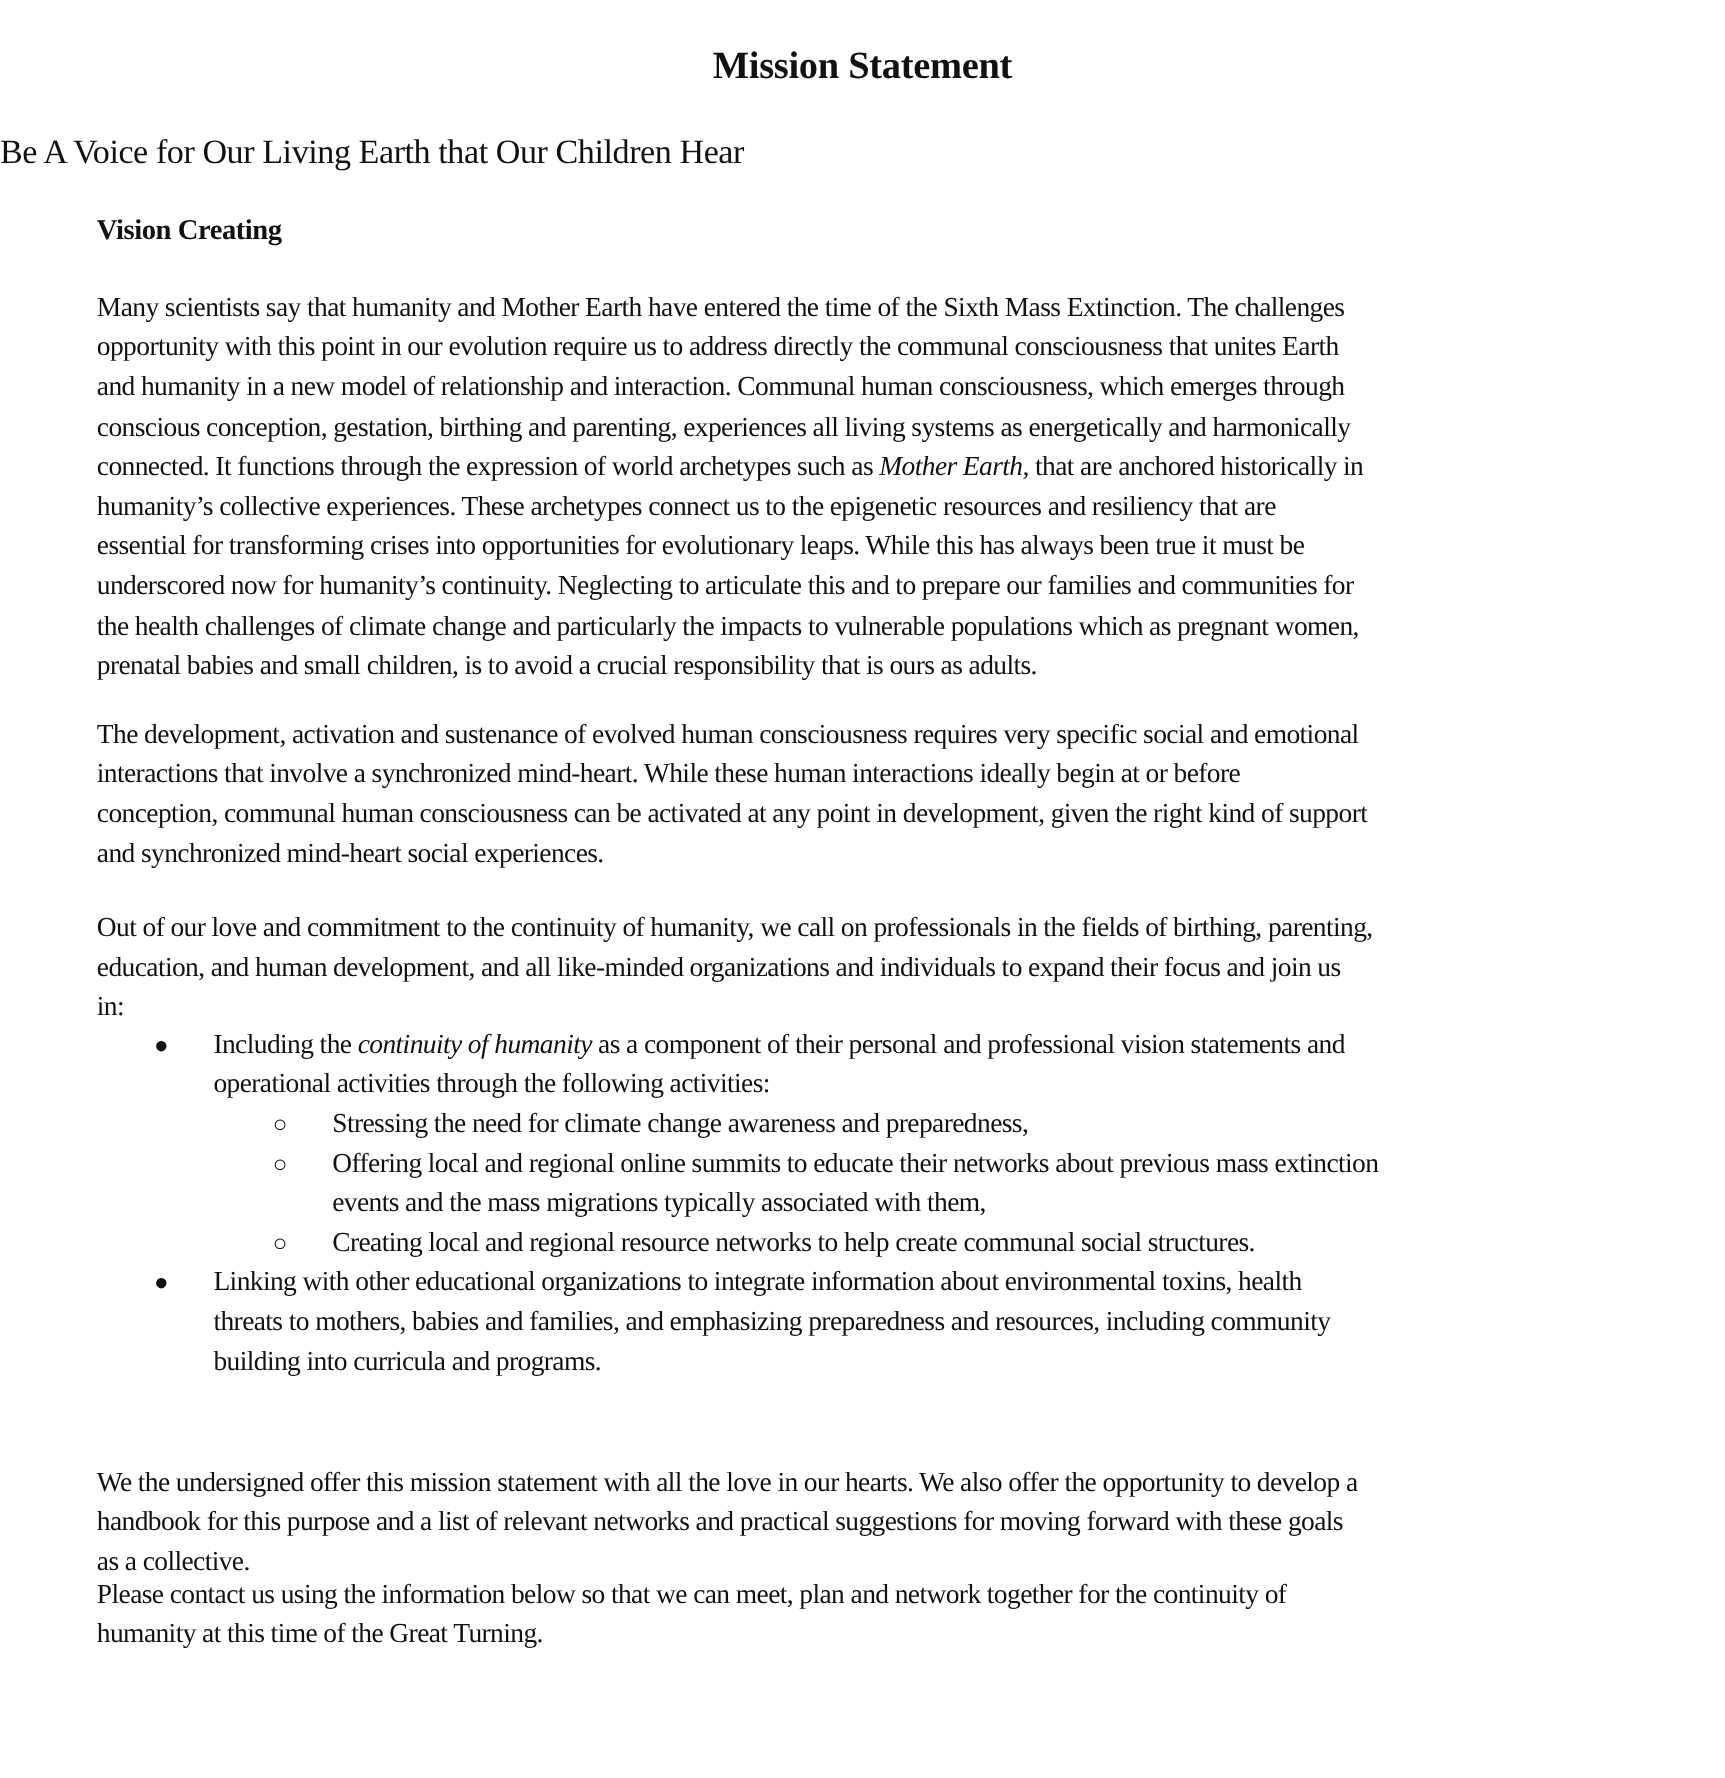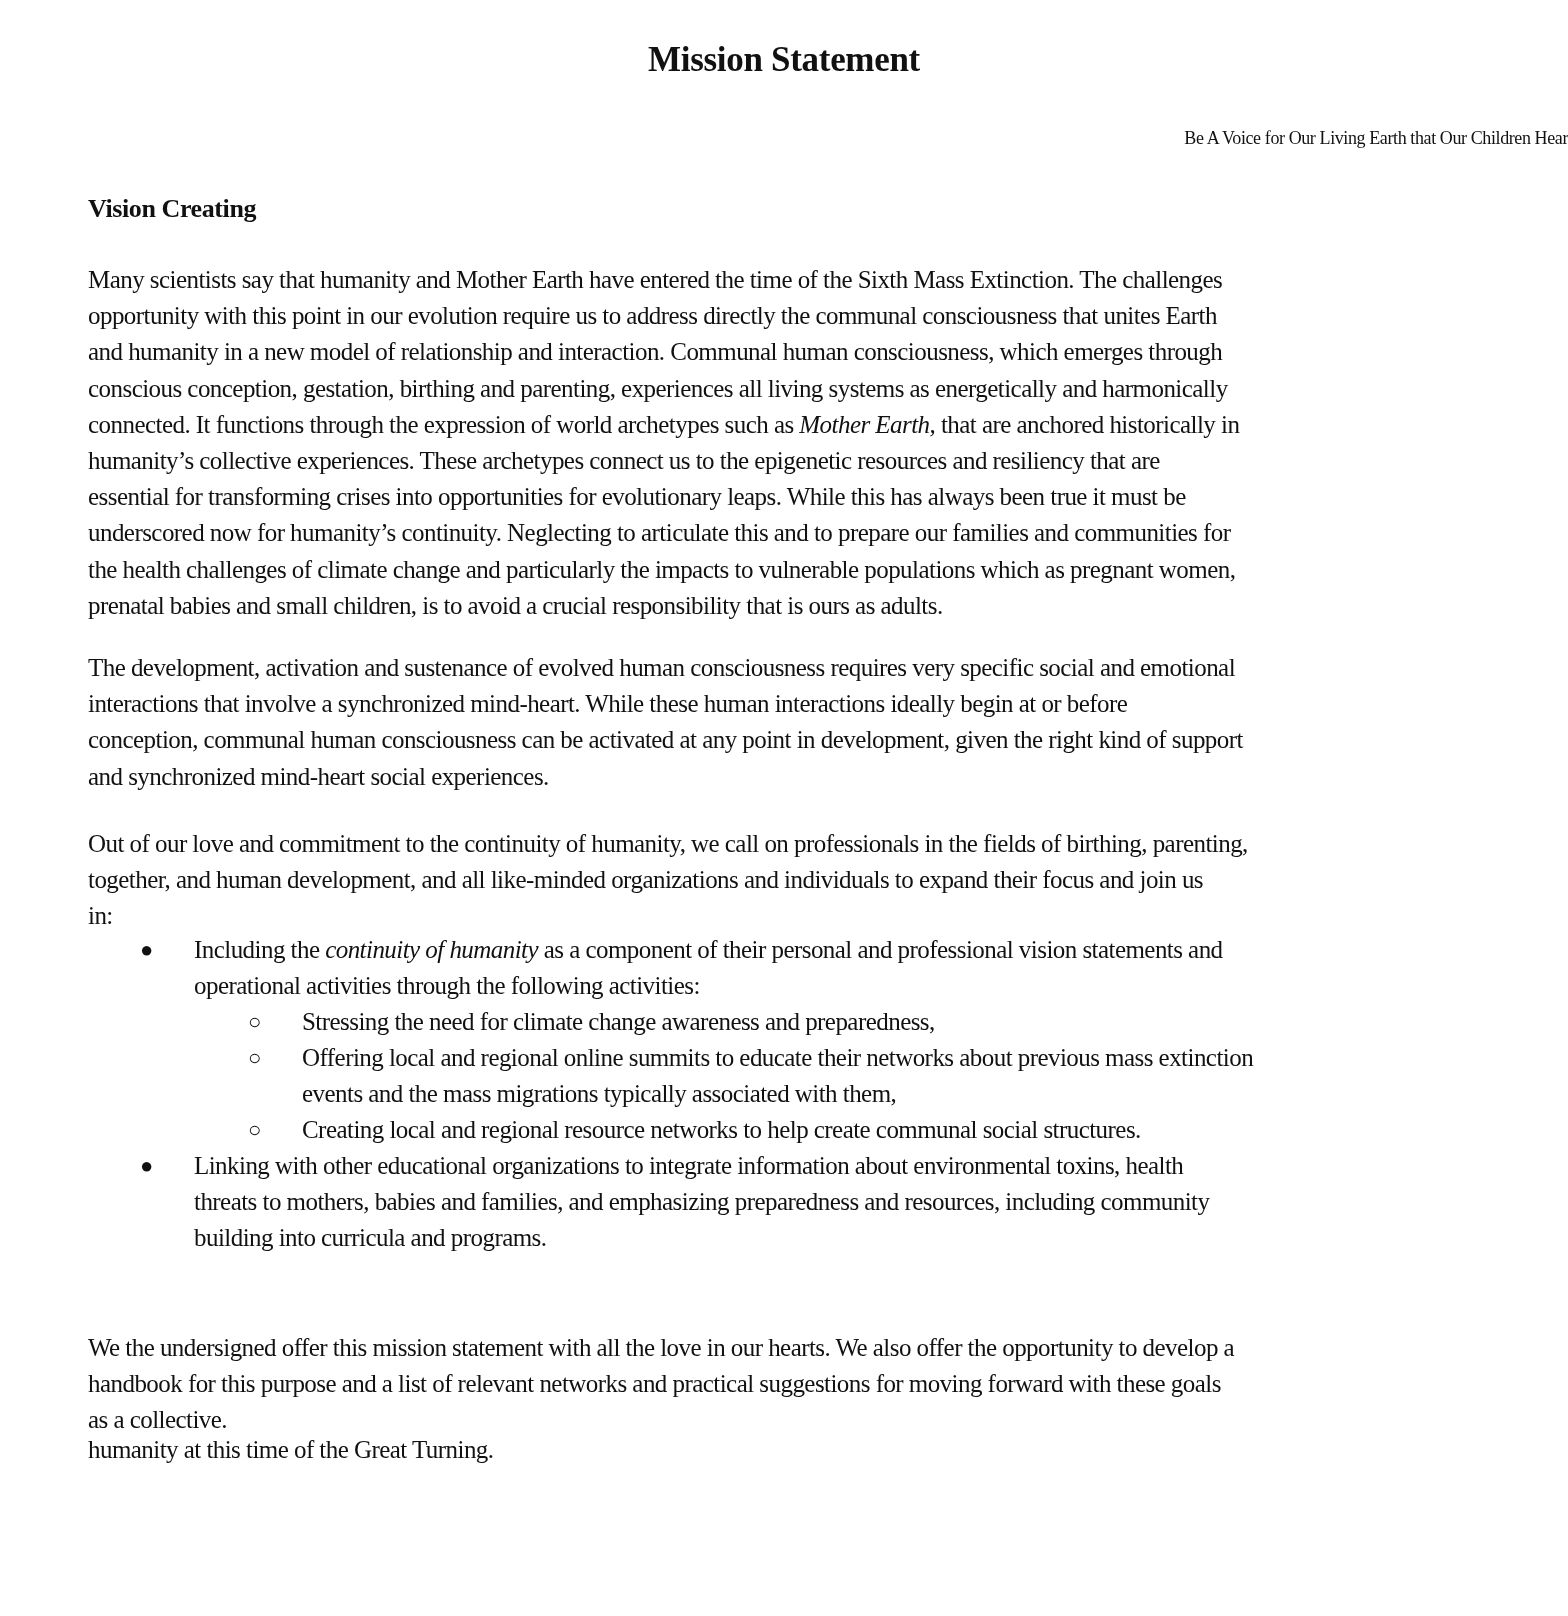--- a/index.html
+++ b/index.html
@@ -12,21 +12,21 @@
       font-family: "Liberation Serif", "DejaVu Serif", serif;
     }
     .page { position: absolute; left: 0; top: 0; width: 1568px; height: 1324px; }
     .title {
       position: absolute; left: 0; width: 1568px; top: 38px;
       text-align: center; font-weight: bold; font-size: 35px; line-height: 44px;
       letter-spacing: -0.3px;
     }
     .subtitle {
       position: absolute; left: 0; width: 1568px; top: 122px;
-      text-align: right; font-size: 18px; line-height: 32px;
+      text-align: left; font-size: 31px; line-height: 32px;
       letter-spacing: -0.4px;
     }
     .heading {
       position: absolute; left: 88px; top: 193px;
       font-weight: bold; font-size: 26px; line-height: 32px; letter-spacing: -0.4px;
     }
     .para {
       position: absolute; left: 88px; width: 1420px;
       font-size: 25px; line-height: 36.2px; letter-spacing: -0.55px;
       white-space: nowrap;
@@ -61,21 +61,21 @@
 
   <div class="para" style="top:650px;">
     <span class="line">The development, activation and sustenance of evolved human consciousness requires very specific social and emotional</span>
     <span class="line">interactions that involve a synchronized mind-heart. While these human interactions ideally begin at or before</span>
     <span class="line">conception, communal human consciousness can be activated at any point in development, given the right kind of support</span>
     <span class="line">and synchronized mind-heart social experiences.</span>
   </div>
 
   <div class="para" style="top:826px;">
     <span class="line">Out of our love and commitment to the continuity of humanity, we call on professionals in the fields of birthing, parenting,</span>
-    <span class="line">together, and human development, and all like-minded organizations and individuals to expand their focus and join us</span>
+    <span class="line">education, and human development, and all like-minded organizations and individuals to expand their focus and join us</span>
     <span class="line">in:</span>
   </div>
 
   <div>
 
     <div class="bullet-row" style="top:932px;">
       <span class="bullet-glyph" style="left:140px;">●</span>
       <span class="bullet-text" style="left:194px;"><span>Including the </span><em>continuity of humanity</em><span> as a component of their personal and professional vision statements and</span></span>
     </div>
     <div class="bullet-row" style="top:968px;">
@@ -110,16 +110,17 @@
     </div>
   </div>
 
   <div class="para" style="top:1290px;margin-top:40px;">
     <span class="line">We the undersigned offer this mission statement with all the love in our hearts. We also offer the opportunity to develop a</span>
     <span class="line">handbook for this purpose and a list of relevant networks and practical suggestions for moving forward with these goals</span>
     <span class="line">as a collective.</span>
   </div>
 
   <div class="para" style="top:1432px;">
+    <span class="line">Please contact us using the information below so that we can meet, plan and network together for the continuity of</span>
     <span class="line">humanity at this time of the Great Turning.</span>
   </div>
 
 </div>
 
 </body></html>

